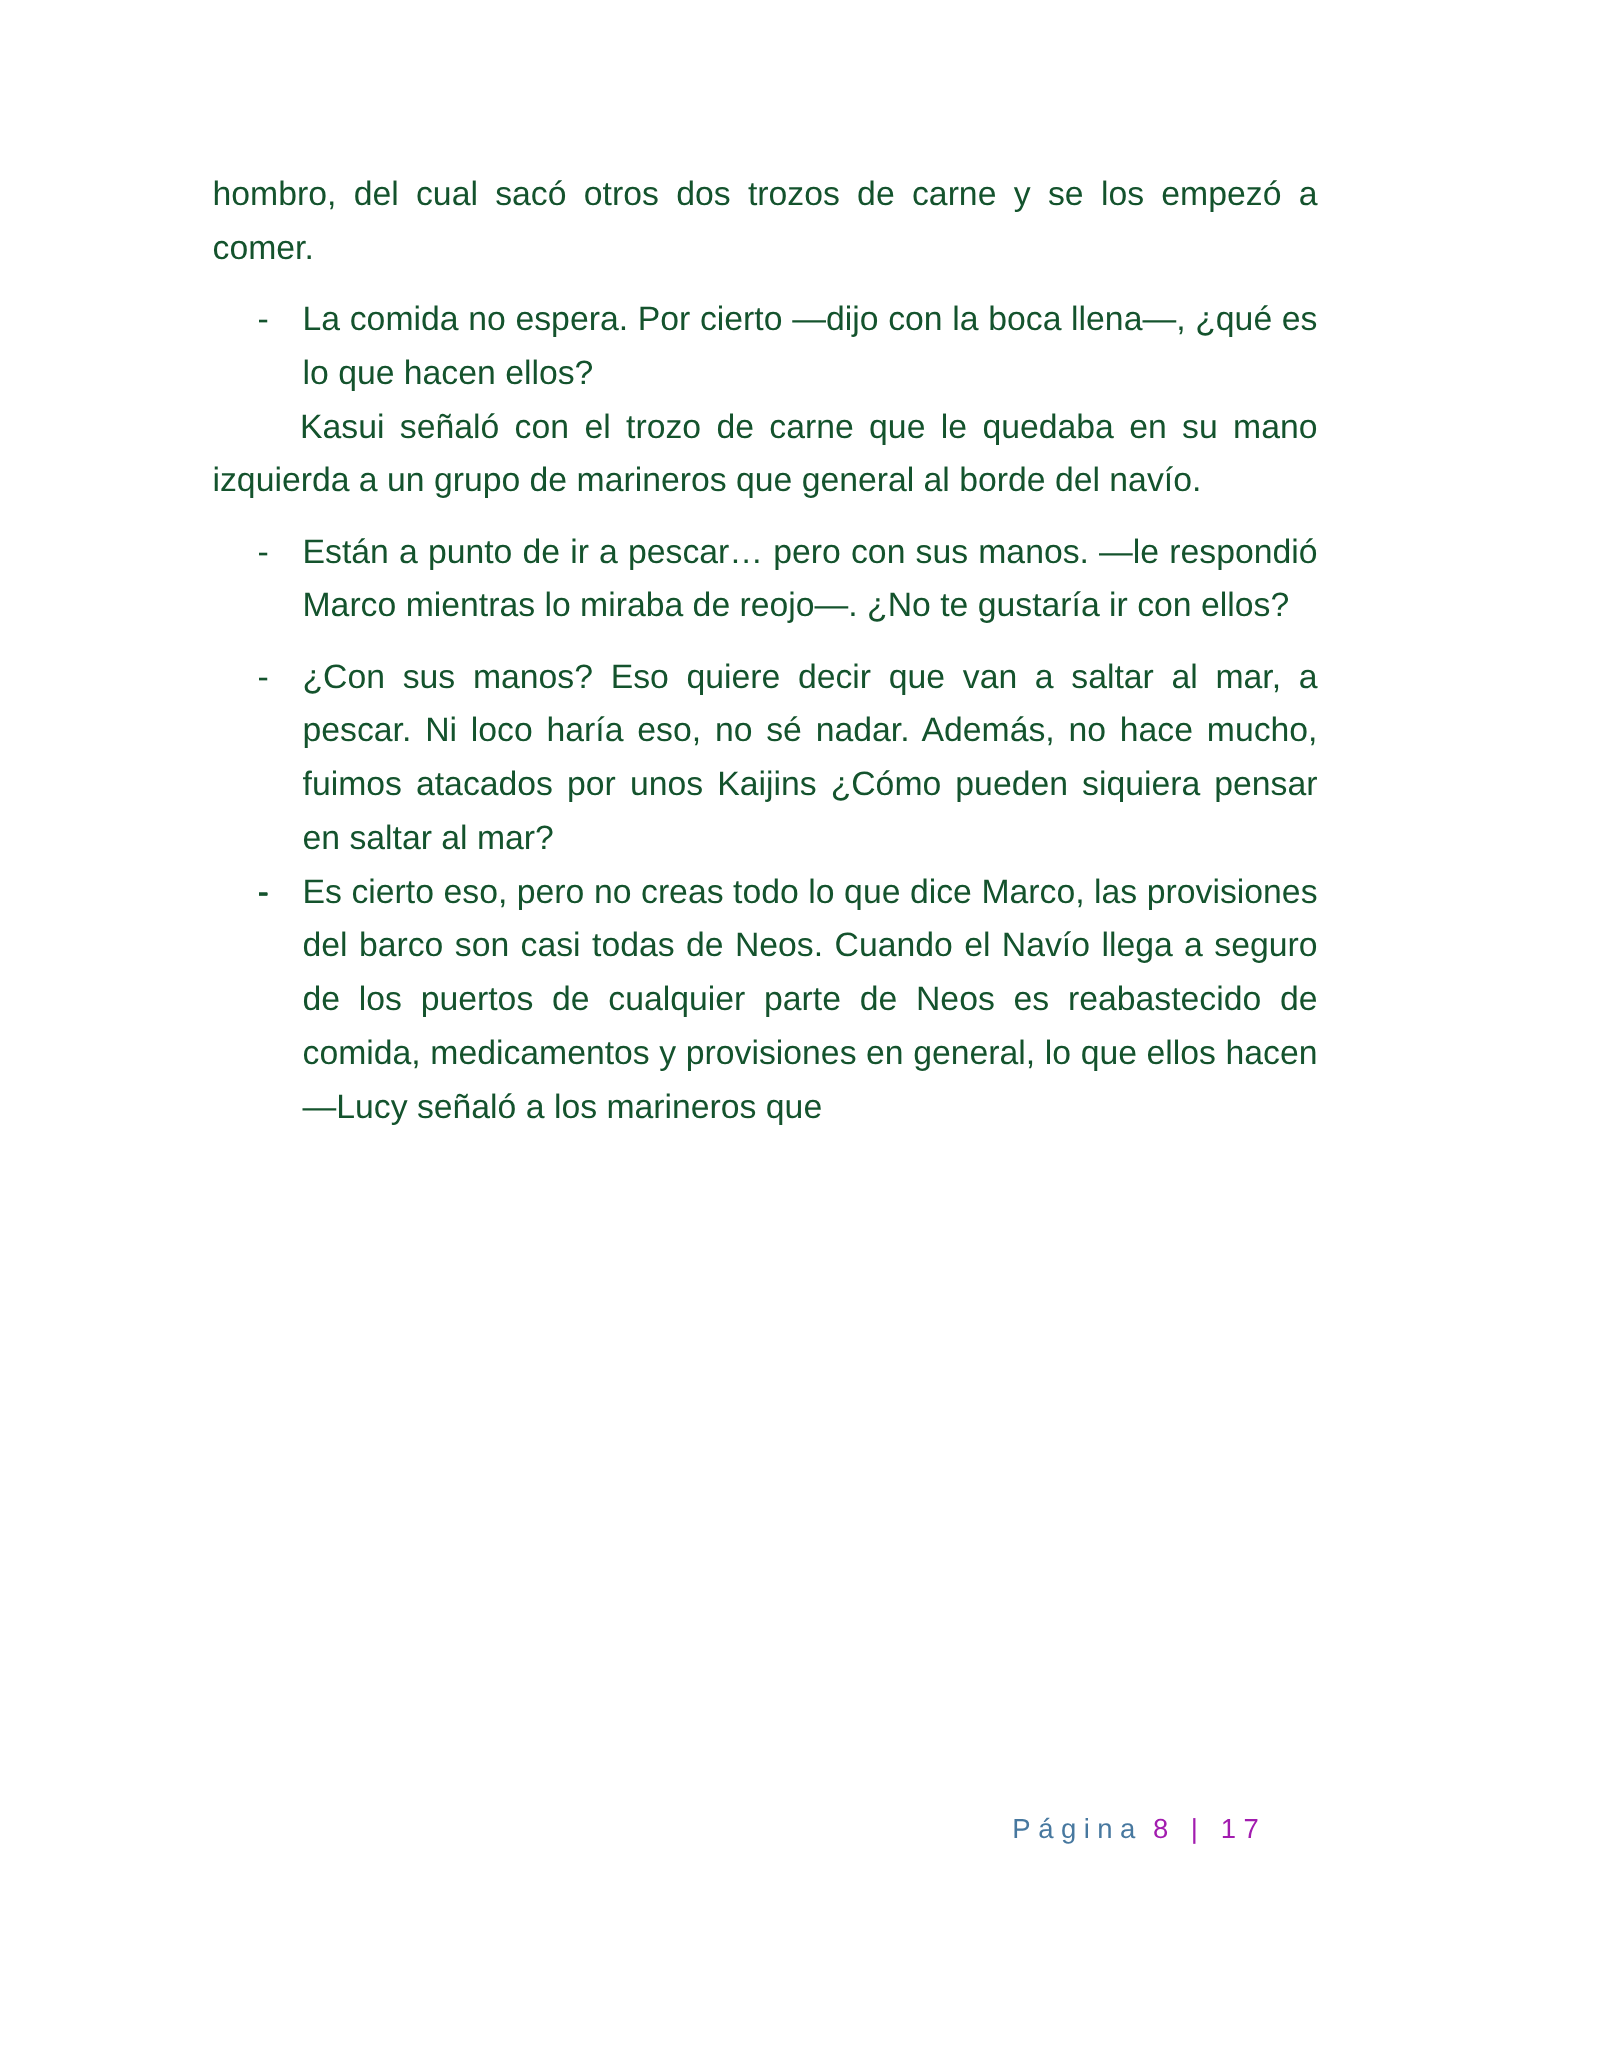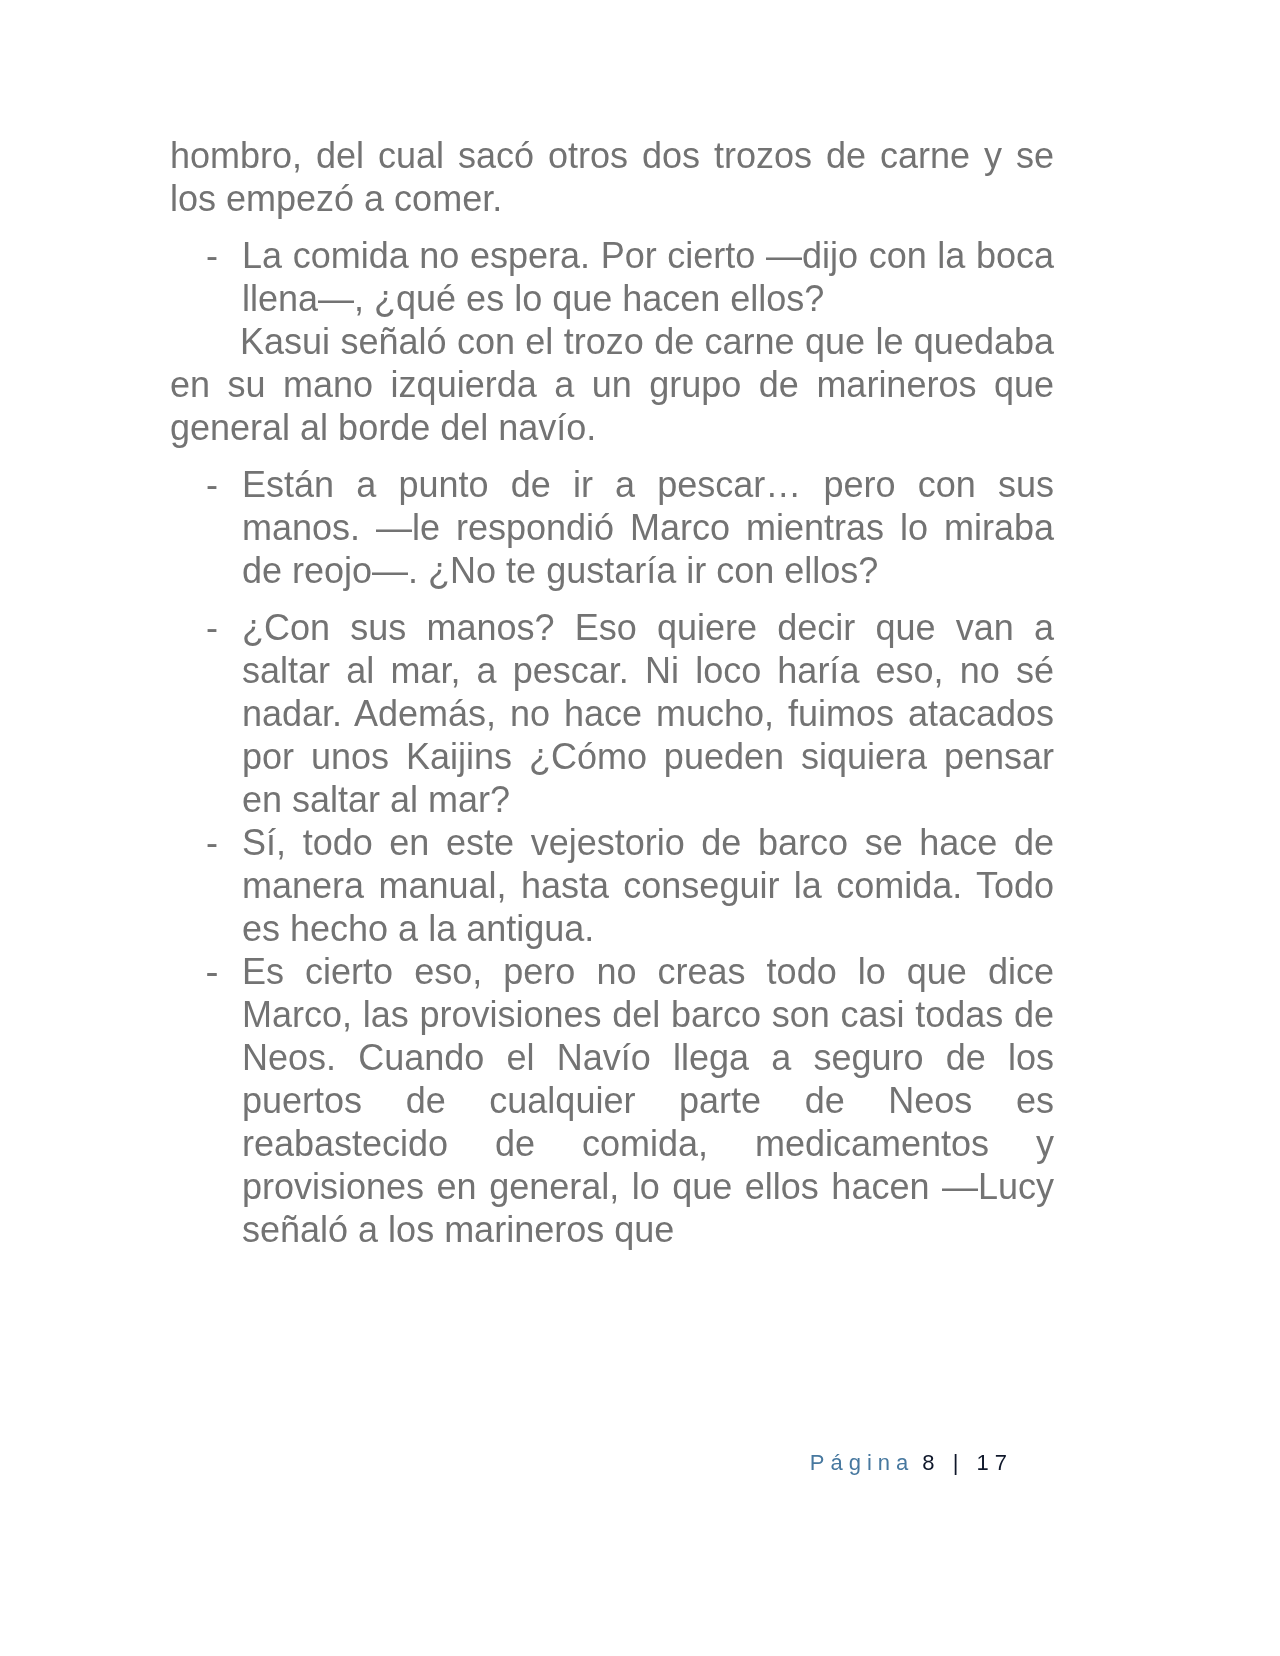--- a/index.html
+++ b/index.html
@@ -12,22 +12,22 @@
     width: 1280px;
     height: 1656px;
     background: #ffffff;
     overflow: hidden;
   }
   .content {
     position: absolute;
     top: 134px;
     left: 170px;
     width: 884px;
-    color: #737373;
-    font-size: 36px;
+    color: #14532d;
+    font-size: 27px;
     line-height: 43px;
     text-align: justify;
   }
   .para { text-align: justify; }
   .para.indent { text-indent: 70px; }
   .list-item {
     position: relative;
     padding-left: 72px;
     text-align: justify;
   }
@@ -41,21 +41,21 @@
     position: absolute;
     top: 1448px;
     right: 267px;
     font-size: 22px;
     line-height: 30px;
     letter-spacing: 6px;
     color: #47789f;
     white-space: nowrap;
   }
   .footer .page-num {
-    color: #0f172a;
+    color: #a21caf;
     margin-left: 8px;
   }
 </style>
 </head>
 <body>
 
 <div class="page">
   <div class="content">
 
     <p class="para">hombro, del cual sacó otros dos trozos de carne y se los empezó a comer.</p>
@@ -73,21 +73,20 @@
     </div>
 
 
     <div class="list-item gap-before">
       <span class="marker">-</span>
       <span>¿Con sus manos? Eso quiere decir que van a saltar al mar, a pescar. Ni loco haría eso, no sé nadar. Además, no hace mucho, fuimos atacados por unos Kaijins ¿Cómo pueden siquiera pensar en saltar al mar?</span>
     </div>
 
     <div class="list-item">
       <span class="marker">-</span>
-      <span>Sí, todo en este vejestorio de barco se hace de manera manual, hasta conseguir la comida. Todo es hecho a la antigua.</span>
     </div>
 
     <div class="list-item">
       <span class="marker">-</span>
     </div>
 
     <div class="list-item">
       <span class="marker">-</span>
     </div>
 

